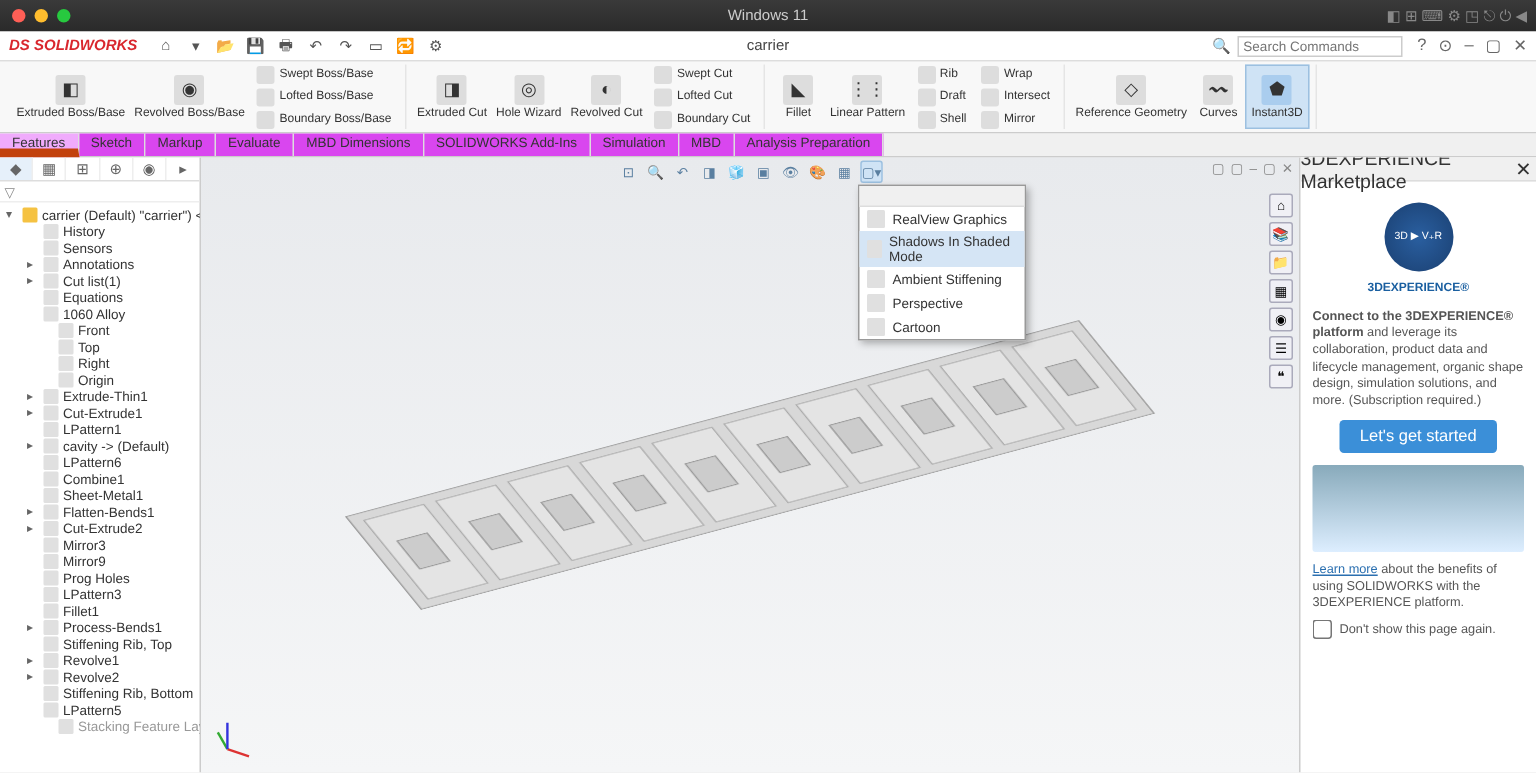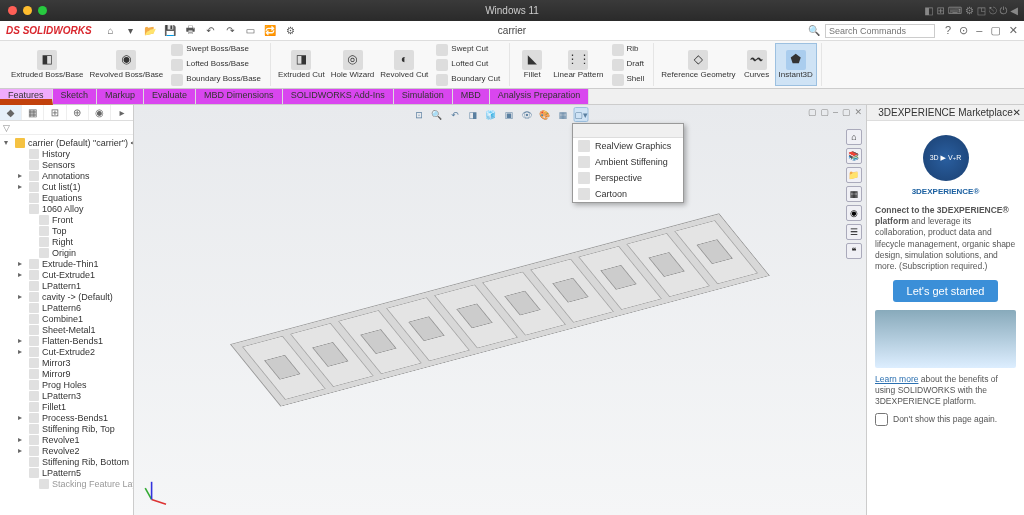--- a/index.html
+++ b/index.html
@@ -73,21 +73,21 @@
 
 
 .popup { position: absolute; top: 18px; left: 438px; width: 112px; background: #fff; border: 1px solid #999; box-shadow: 2px 2px 5px rgba(0,0,0,.3); z-index: 100; }
 .popup-head { height: 14px; background: #f0f0f0; border-bottom: 1px solid #ddd; }
 .popup-item { display: flex; align-items: center; gap: 5px; padding: 2px 5px; font-size: 9px; color: #333; cursor: pointer; }
 .popup-item:hover, .popup-item.hover { background: #d5e5f5; }
 .popup-item .pi { width: 12px; height: 12px; background: #e0e0e0; border-radius: 1px; }
 
 
 .right-panel { width: 158px; background: #fff; border-left: 1px solid #ccc; display: flex; flex-direction: column; overflow-y: auto; }
-.rp-head { height: 16px; background: #f0f0f0; border-bottom: 1px solid #ddd; font-size: 10px; color: #333; display: flex; align-items: center; justify-content: center; position: relative; }
+.rp-head { height: 16px; background: #f0f0f0; border-bottom: 1px solid #ddd; font-size: 13px; color: #333; display: flex; align-items: center; justify-content: center; position: relative; }
 .rp-close { position: absolute; right: 3px; cursor: pointer; }
 .rp-body { padding: 8px; font-size: 9px; color: #555; line-height: 1.3; }
 .rp-logo { display: flex; justify-content: center; margin: 6px 0; }
 .rp-logo-circle { width: 46px; height: 46px; border-radius: 50%; background: radial-gradient(#2a5fa0,#1a3f70); display:flex; align-items:center; justify-content:center; color:#fff; font-size: 7px; text-align:center; position:relative;}
 .rp-brand { text-align: center; color: #1a5fa0; font-size: 8px; font-weight: bold; margin-bottom: 8px; }
 .rp-h { font-weight: bold; color: #333; font-size: 9px; margin-bottom: 6px; }
 .rp-p { margin-bottom: 6px; font-size: 8.5px; }
 .rp-btn { display: block; margin: 8px auto; padding: 5px 14px; background: #3b8fd8; color: #fff; border: none; border-radius: 3px; font-size: 11px; cursor: pointer; }
 .rp-img { width: 100%; height: 58px; background: linear-gradient(#8ab,#def); border-radius: 2px; margin-bottom: 6px; }
 .rp-link { color: #2a6fb0; text-decoration: underline; text-align: center; }
@@ -209,20 +209,34 @@
         </div>
       <div class="ribbon-smbtn">
           <div class="ico"></div>
           <span>Draft</span>
         </div>
       <div class="ribbon-smbtn">
           <div class="ico"></div>
           <span>Shell</span>
         </div>
     </div>
+    <div class="ribbon-col">
+      <div class="ribbon-smbtn">
+          <div class="ico"></div>
+          <span>Wrap</span>
+        </div>
+      <div class="ribbon-smbtn">
+          <div class="ico"></div>
+          <span>Intersect</span>
+        </div>
+      <div class="ribbon-smbtn">
+          <div class="ico"></div>
+          <span>Mirror</span>
+        </div>
+    </div>
   </div>
   <div class="ribbon-group">
     <div class="ribbon-bigbtn">
         <div class="ico">◇</div>
         <span>Reference
 Geometry</span>
       </div>
     <div class="ribbon-bigbtn">
         <div class="ico">〰</div>
         <span>Curves</span>
@@ -466,20 +480,24 @@
           <div class="pocket"></div>
       </div>
     </div>
 
     <div class="popup">
       <div class="popup-head"></div>
       <div id="popup-items">
           <div class="popup-item">
             <span class="pi"></span>
             <span>RealView Graphics</span>
+          </div>
+          <div class="popup-item hover">
+            <span class="pi"></span>
+            <span>Shadows In Shaded Mode</span>
           </div>
           <div class="popup-item">
             <span class="pi"></span>
             <span>Ambient Stiffening</span>
           </div>
           <div class="popup-item">
             <span class="pi"></span>
             <span>Perspective</span>
           </div>
           <div class="popup-item">

